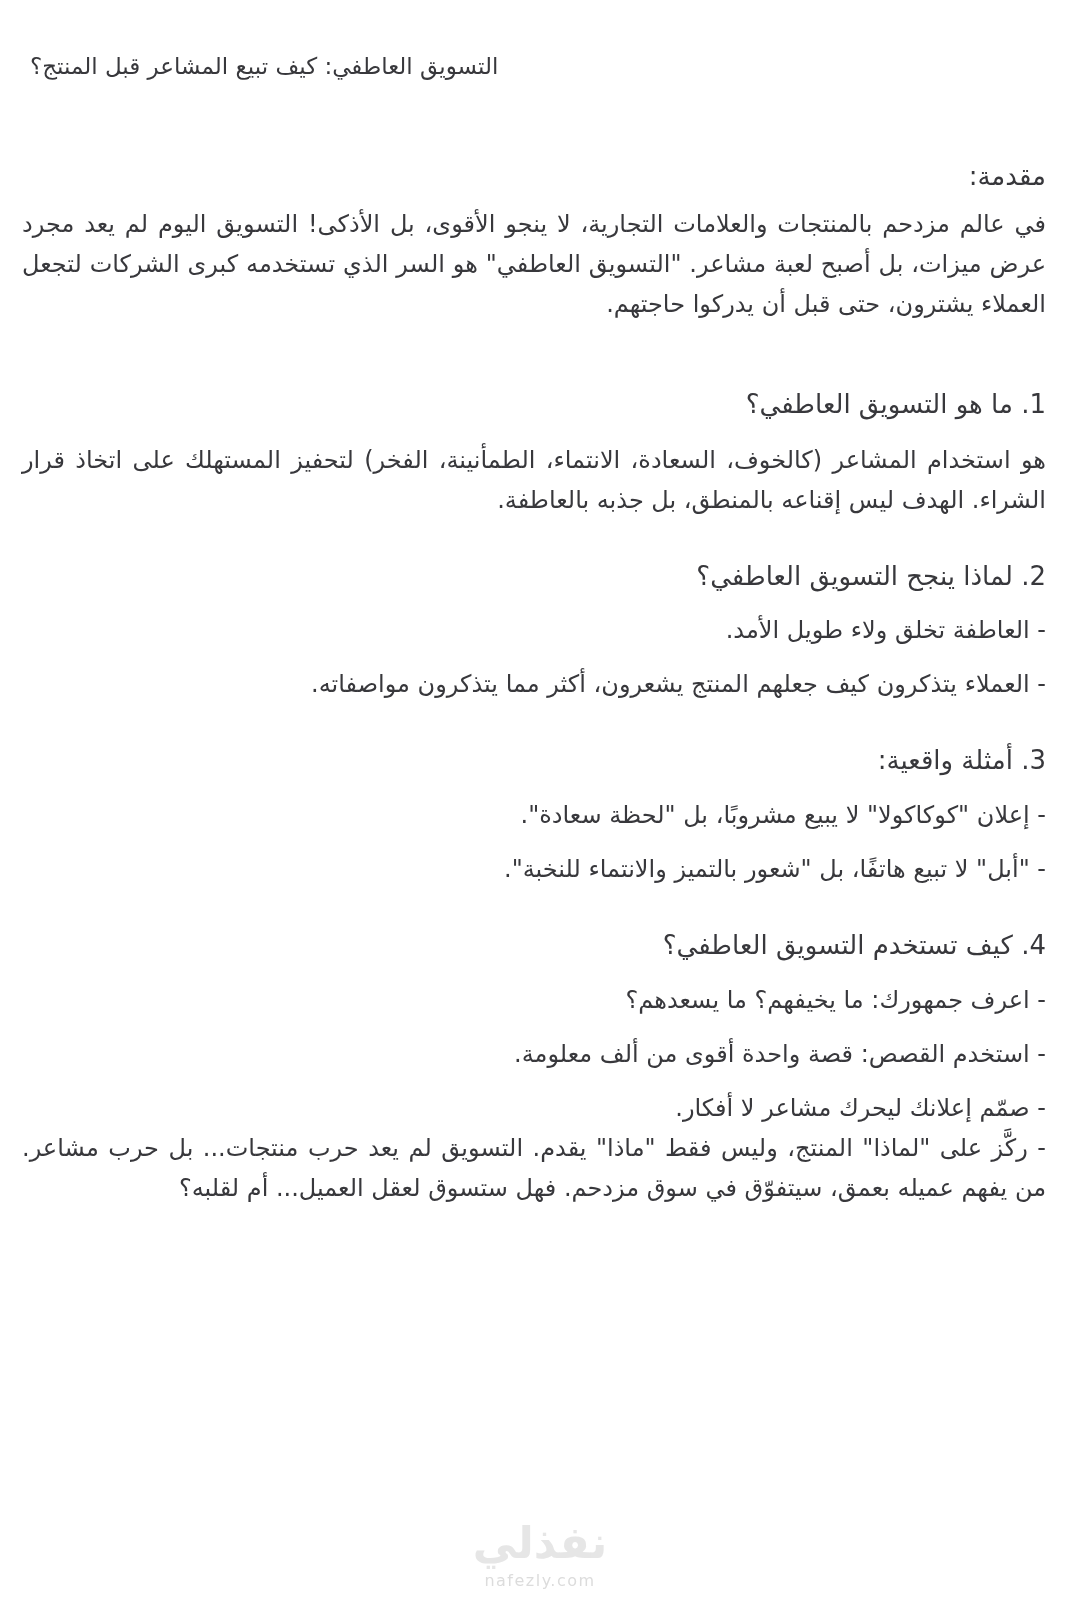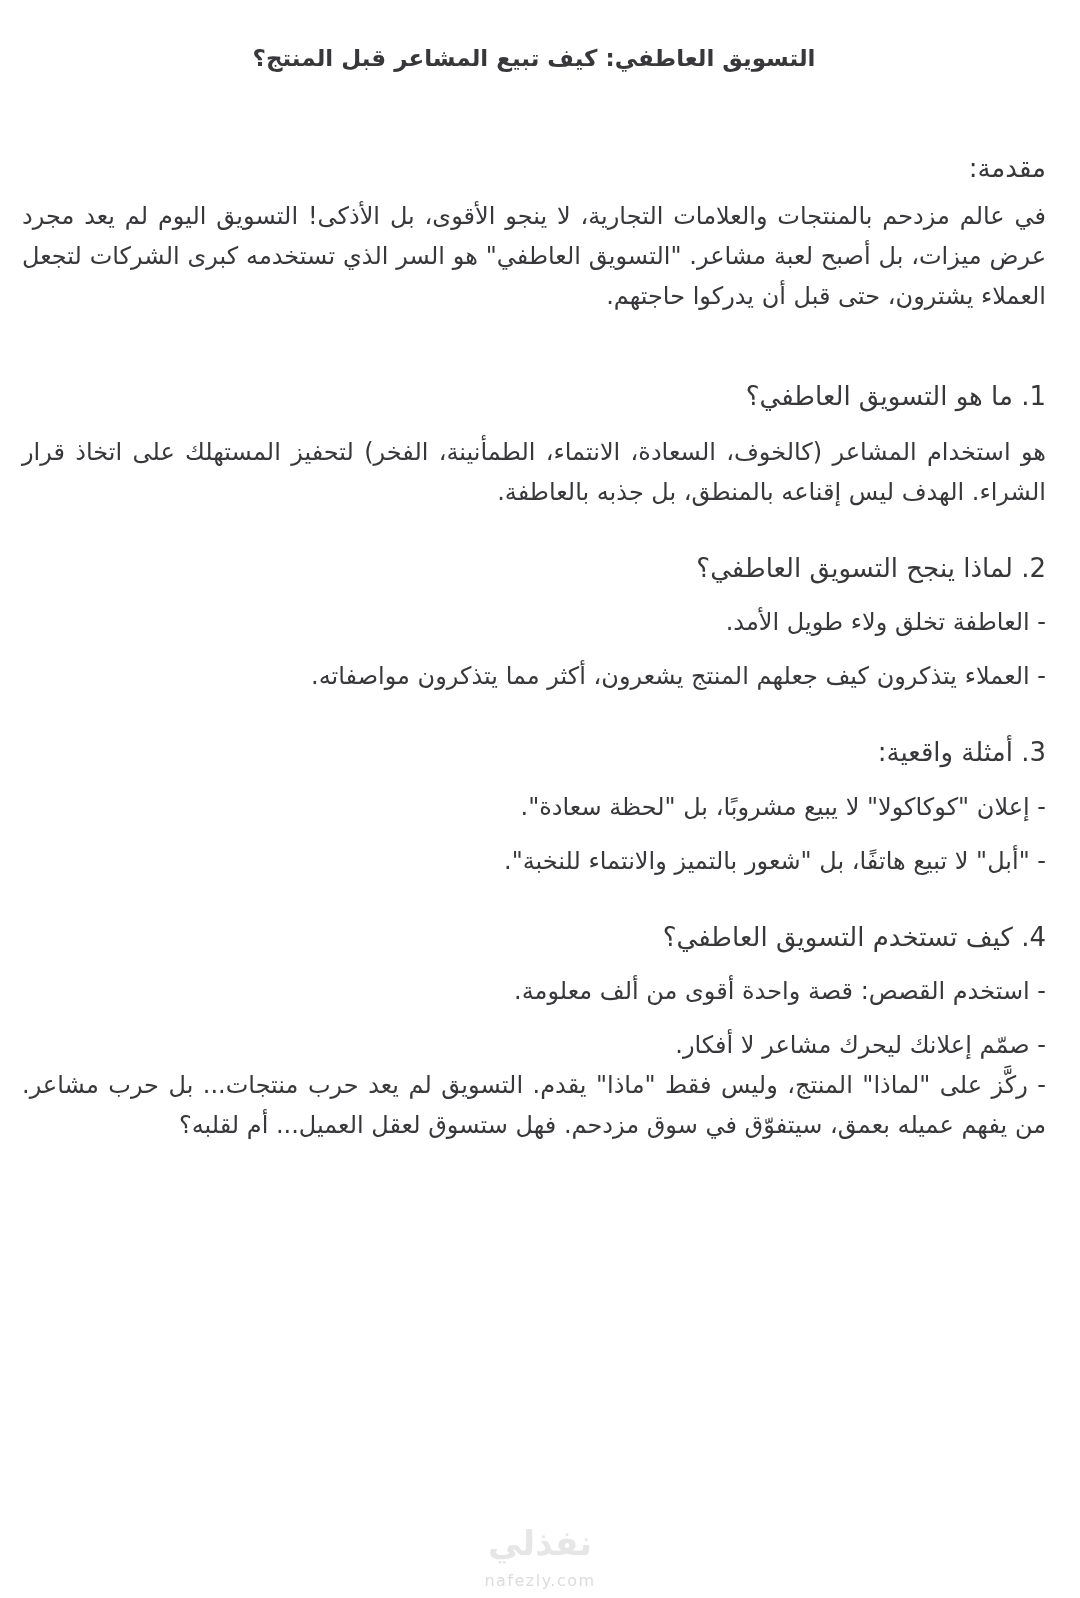--- a/index.html
+++ b/index.html
@@ -14,24 +14,24 @@
     overflow: hidden;
     font-family: "DejaVu Sans", sans-serif;
     color: #38383c;
     direction: rtl;
   }
   .page {
     padding: 40px 34px 0 22px;
   }
   .doc-title {
     font-size: 23px;
-    font-weight: 700;
+    font-weight: 400;
     line-height: 36px;
-    margin: 0;
-    text-align: center;
+    margin: 8px;
+    text-align: left;
   }
   .heading {
     font-size: 26px;
     font-weight: 400;
     line-height: 40px;
     margin: 0;
     text-align: right;
   }
   .para, .bullet {
     font-size: 24px;
@@ -52,21 +52,21 @@
   .m-closing       { margin-top: 0px; }
 
   .watermark {
     position: absolute;
     left: 0;
     right: 0;
     bottom: 4px;
     text-align: center;
   }
   .wm-logo {
-    font-size: 34px;
+    font-size: 44px;
     font-weight: 700;
     line-height: 46px;
     color: #e6e6e6;
     letter-spacing: 1px;
   }
   .wm-domain {
     direction: ltr;
     font-size: 16px;
     line-height: 26px;
     color: #dcdcdc;
@@ -98,20 +98,21 @@
 
   <h2 class="heading m-h">3. أمثلة واقعية:</h2>
 
   <p class="bullet m-b-first">- إعلان "كوكاكولا" لا يبيع مشروبًا، بل "لحظة سعادة".</p>
 
   <p class="bullet m-b">- "أبل" لا تبيع هاتفًا، بل "شعور بالتميز والانتماء للنخبة".</p>
 
 
   <h2 class="heading m-h">4. كيف تستخدم التسويق العاطفي؟</h2>
 
+  <p class="bullet m-b-first">- اعرف جمهورك: ما يخيفهم؟ ما يسعدهم؟</p>
 
   <p class="bullet m-b">- استخدم القصص: قصة واحدة أقوى من ألف معلومة.</p>
 
   <p class="bullet m-b">- صمّم إعلانك ليحرك مشاعر لا أفكار.</p>
 
   <p class="bullet m-closing">- ركَّز على "لماذا" المنتج، وليس فقط "ماذا" يقدم. التسويق لم يعد حرب منتجات... بل حرب مشاعر. من يفهم عميله بعمق، سيتفوّق في سوق مزدحم. فهل ستسوق لعقل العميل... أم لقلبه؟</p>
 
 </div>
 
 <div class="watermark">

